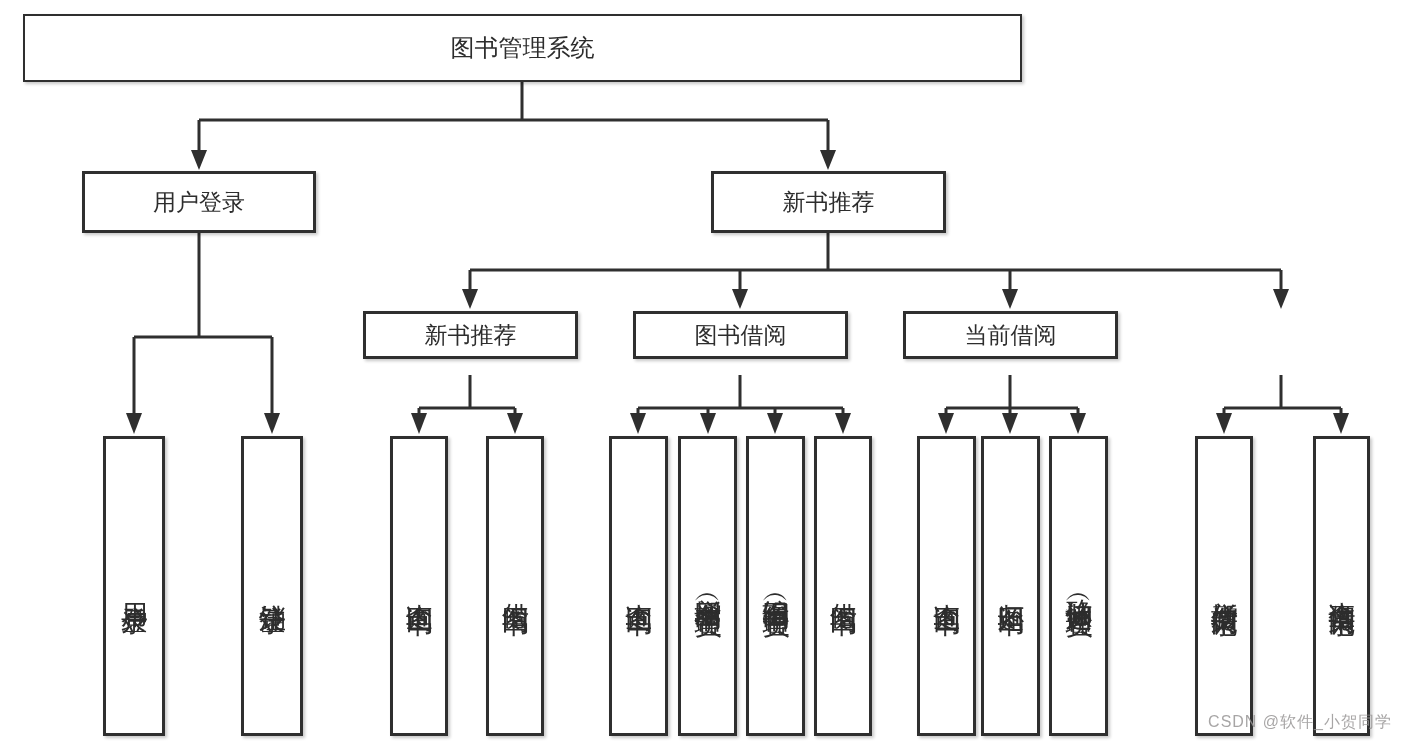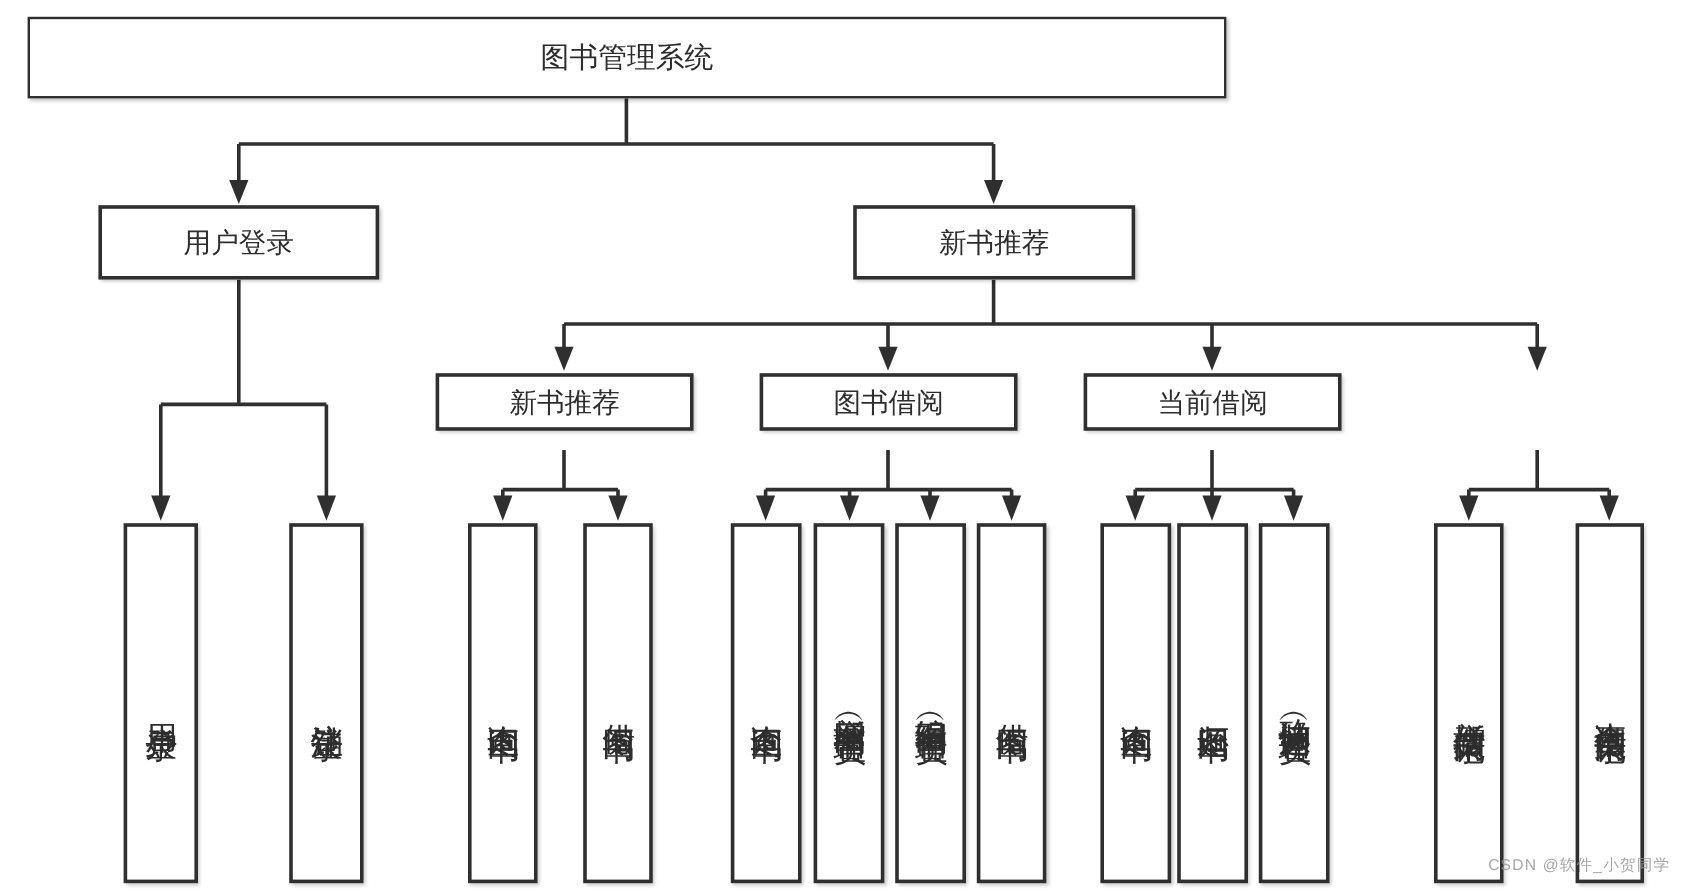--- a/index.html
+++ b/index.html
@@ -34,21 +34,21 @@
   .vbox span{
     writing-mode:vertical-rl;
     font-size:27px;
     letter-spacing:2px;
     line-height:1;
     white-space:nowrap;
   }
   #watermark{
     position:absolute;
     right:13px;top:712px;
-    font-size:13px;
+    font-size:16px;
     color:rgba(152,149,149,0.85);
     z-index:5;
     letter-spacing:1px;
     white-space:nowrap;
   }
 </style>
 </head>
 <body>
 
 <div id="canvas">

